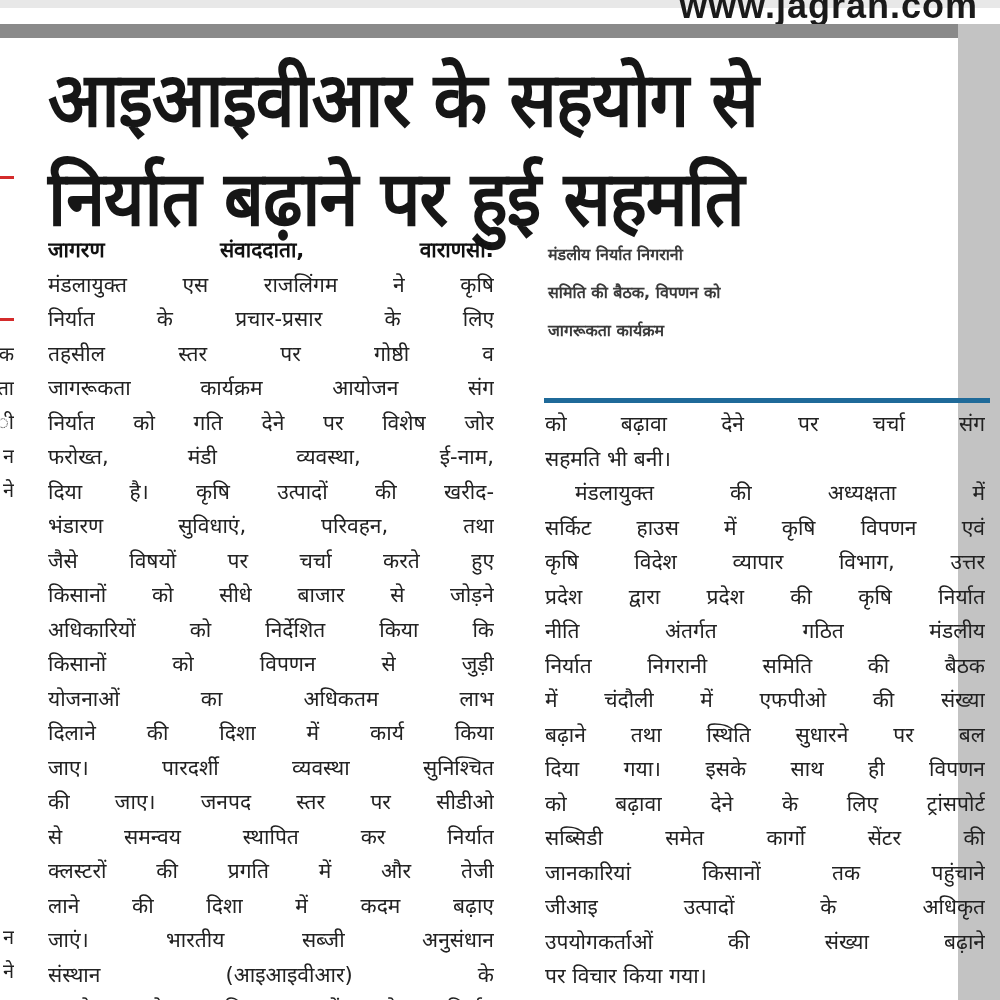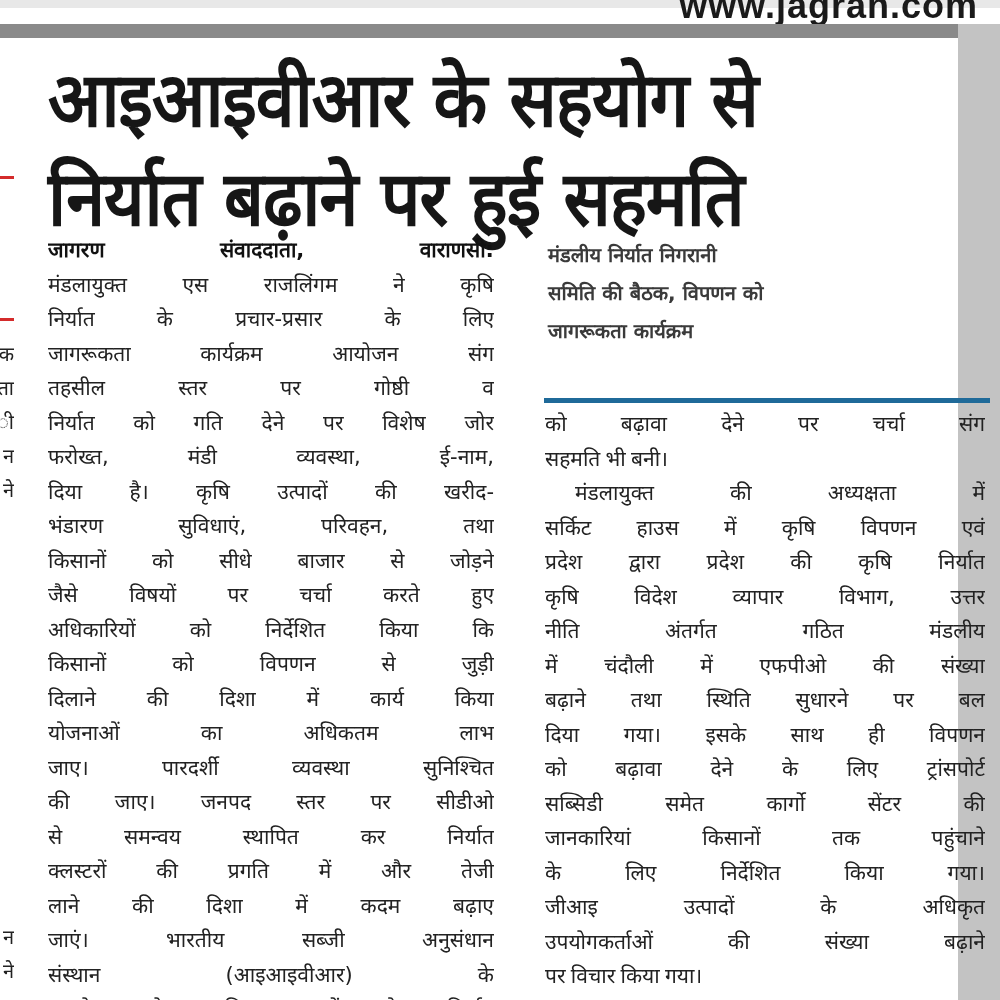--- a/index.html
+++ b/index.html
@@ -86,21 +86,21 @@
       color: #222;
     }
     .col .ln {
       display: block;
       height: 34.5px;
       white-space: nowrap;
       text-align: justify;
       text-align-last: justify;
       overflow: hidden;
     }
-    .col .ln.last { text-align-last: left; font-family: Liberation Serif, serif; }
+    .col .ln.last { text-align-last: left; }
     .col-left {
       left: 48px;
       top: 233px;
       width: 446px;
     }
     .byline { font-weight: bold; color: #111; }
     .col-right {
       left: 545px;
       top: 407px;
       width: 440px;
@@ -108,21 +108,21 @@
     .indent { padding-left: 30px; }
 
     .subhead {
       position: absolute;
       left: 548px;
       top: 236px;
       width: 420px;
       margin: 0;
       font-family: "DejaVu Sans", sans-serif;
       font-weight: bold;
-      font-size: 20px;
+      font-size: 16px;
       line-height: 38px;
       color: #3a3a3a;
     }
     .subhead .sl { display: block; white-space: nowrap; }
     .divider {
       position: absolute;
       left: 544px;
       top: 398px;
       width: 446px;
       height: 5px;
@@ -154,32 +154,32 @@
 
 <h1 class="headline">
   <span class="line">आइआइवीआर के सहयोग से</span>
   <span class="line">निर्यात बढ़ाने पर हुई सहमति</span>
 </h1>
 
 <div class="col col-left">
   <span class="ln byline">जागरण संवाददाता, वाराणसी:</span>
   <span class="ln">मंडलायुक्त एस राजलिंगम ने कृषि</span>
   <span class="ln">निर्यात के प्रचार-प्रसार के लिए</span>
+  <span class="ln">तहसील स्तर पर गोष्ठी व</span>
   <span class="ln">जागरूकता कार्यक्रम आयोजन संग</span>
-  <span class="ln">तहसील स्तर पर गोष्ठी व</span>
   <span class="ln">निर्यात को गति देने पर विशेष जोर</span>
   <span class="ln">फरोख्त, मंडी व्यवस्था, ई-नाम,</span>
   <span class="ln">दिया है। कृषि उत्पादों की खरीद-</span>
   <span class="ln">भंडारण सुविधाएं, परिवहन, तथा</span>
+  <span class="ln">जैसे विषयों पर चर्चा करते हुए</span>
   <span class="ln">किसानों को सीधे बाजार से जोड़ने</span>
-  <span class="ln">जैसे विषयों पर चर्चा करते हुए</span>
   <span class="ln">अधिकारियों को निर्देशित किया कि</span>
   <span class="ln">किसानों को विपणन से जुड़ी</span>
+  <span class="ln">योजनाओं का अधिकतम लाभ</span>
   <span class="ln">दिलाने की दिशा में कार्य किया</span>
-  <span class="ln">योजनाओं का अधिकतम लाभ</span>
   <span class="ln">जाए। पारदर्शी व्यवस्था सुनिश्चित</span>
   <span class="ln">की जाए। जनपद स्तर पर सीडीओ</span>
   <span class="ln">से समन्वय स्थापित कर निर्यात</span>
   <span class="ln">क्लस्टरों की प्रगति में और तेजी</span>
   <span class="ln">लाने की दिशा में कदम बढ़ाए</span>
   <span class="ln">जाएं। भारतीय सब्जी अनुसंधान</span>
   <span class="ln">संस्थान (आइआइवीआर) के</span>
   <span class="ln">सहयोग से कृषि उत्पादों के निर्यात</span>
 </div>
 
@@ -188,26 +188,26 @@
   <span class="sl">समिति की बैठक, विपणन को</span>
   <span class="sl">जागरूकता कार्यक्रम</span>
 </h2>
 <div class="divider"></div>
 
 <div class="col col-right">
   <span class="ln">को बढ़ावा देने पर चर्चा संग</span>
   <span class="ln last">सहमति भी बनी।</span>
   <span class="ln indent">मंडलायुक्त की अध्यक्षता में</span>
   <span class="ln">सर्किट हाउस में कृषि विपणन एवं</span>
+  <span class="ln">कृषि विदेश व्यापार विभाग, उत्तर</span>
   <span class="ln">प्रदेश द्वारा प्रदेश की कृषि निर्यात</span>
-  <span class="ln">कृषि विदेश व्यापार विभाग, उत्तर</span>
   <span class="ln">नीति अंतर्गत गठित मंडलीय</span>
+  <span class="ln">निर्यात निगरानी समिति की बैठक</span>
   <span class="ln">में चंदौली में एफपीओ की संख्या</span>
   <span class="ln">बढ़ाने तथा स्थिति सुधारने पर बल</span>
   <span class="ln">दिया गया। इसके साथ ही विपणन</span>
   <span class="ln">को बढ़ावा देने के लिए ट्रांसपोर्ट</span>
   <span class="ln">सब्सिडी समेत कार्गो सेंटर की</span>
   <span class="ln">जानकारियां किसानों तक पहुंचाने</span>
-  <span class="ln">के लिए निर्देशित किया गया।</span>
   <span class="ln">जीआइ उत्पादों के अधिकृत</span>
   <span class="ln">उपयोगकर्ताओं की संख्या बढ़ाने</span>
   <span class="ln last">पर विचार किया गया।</span>
 </div>
 
 </body></html>

